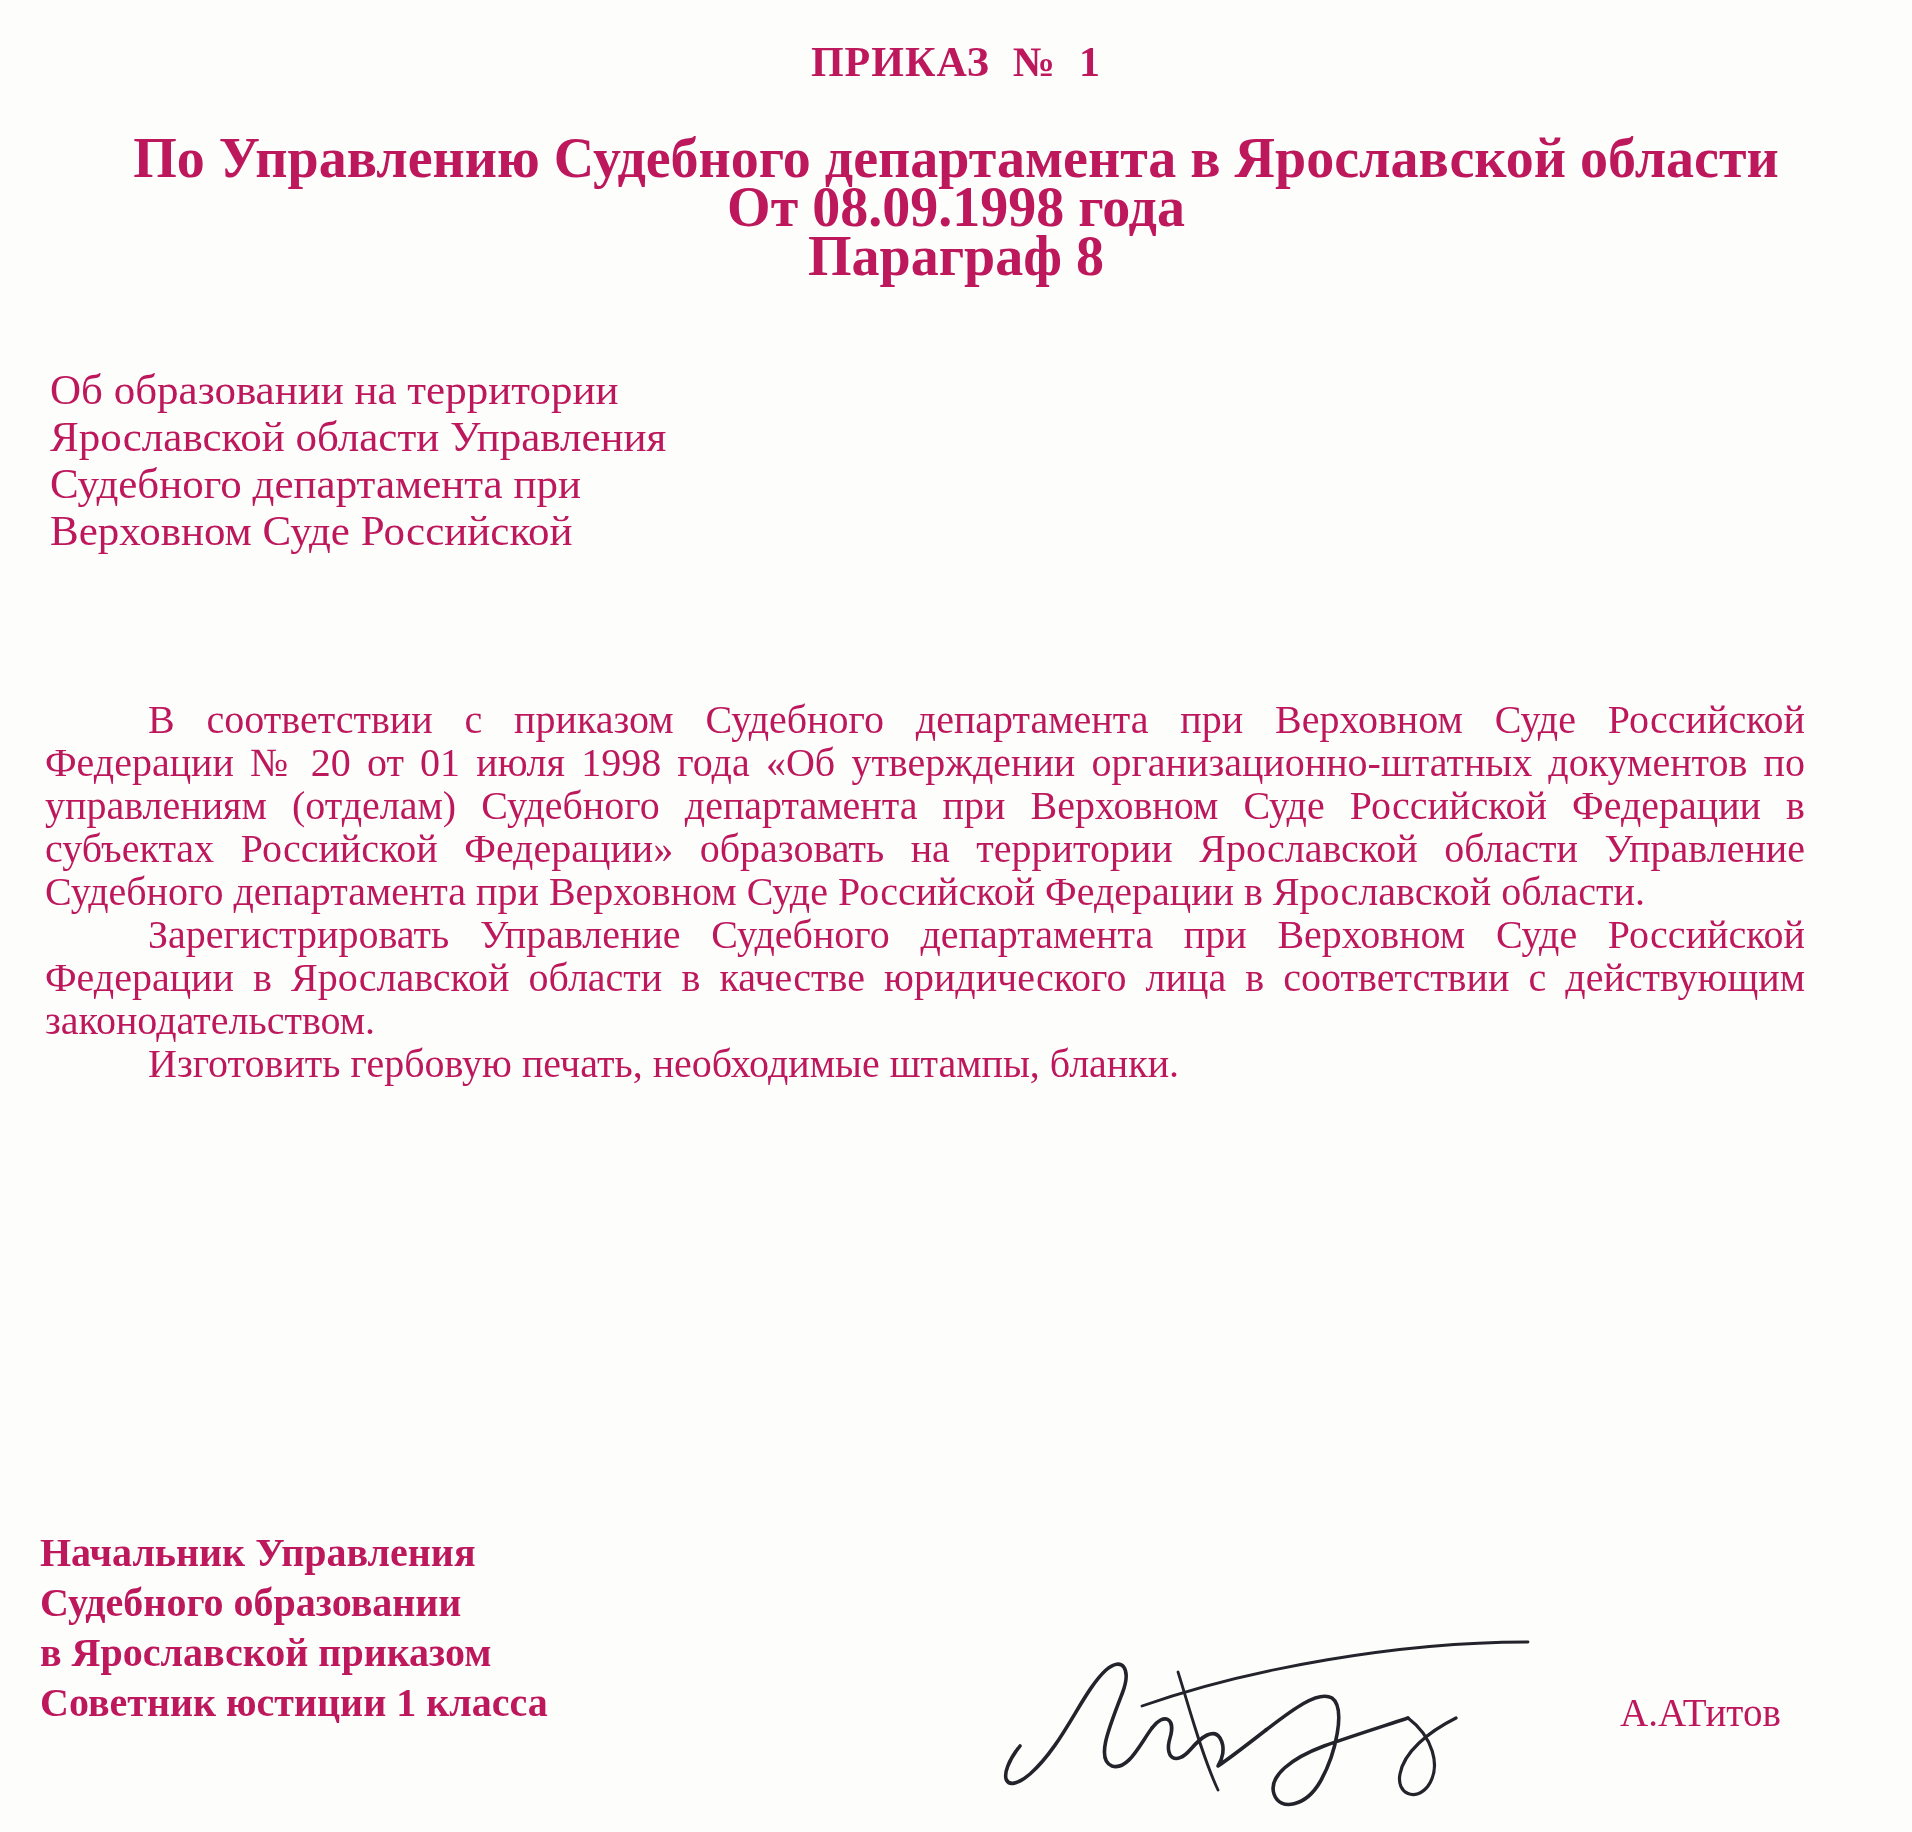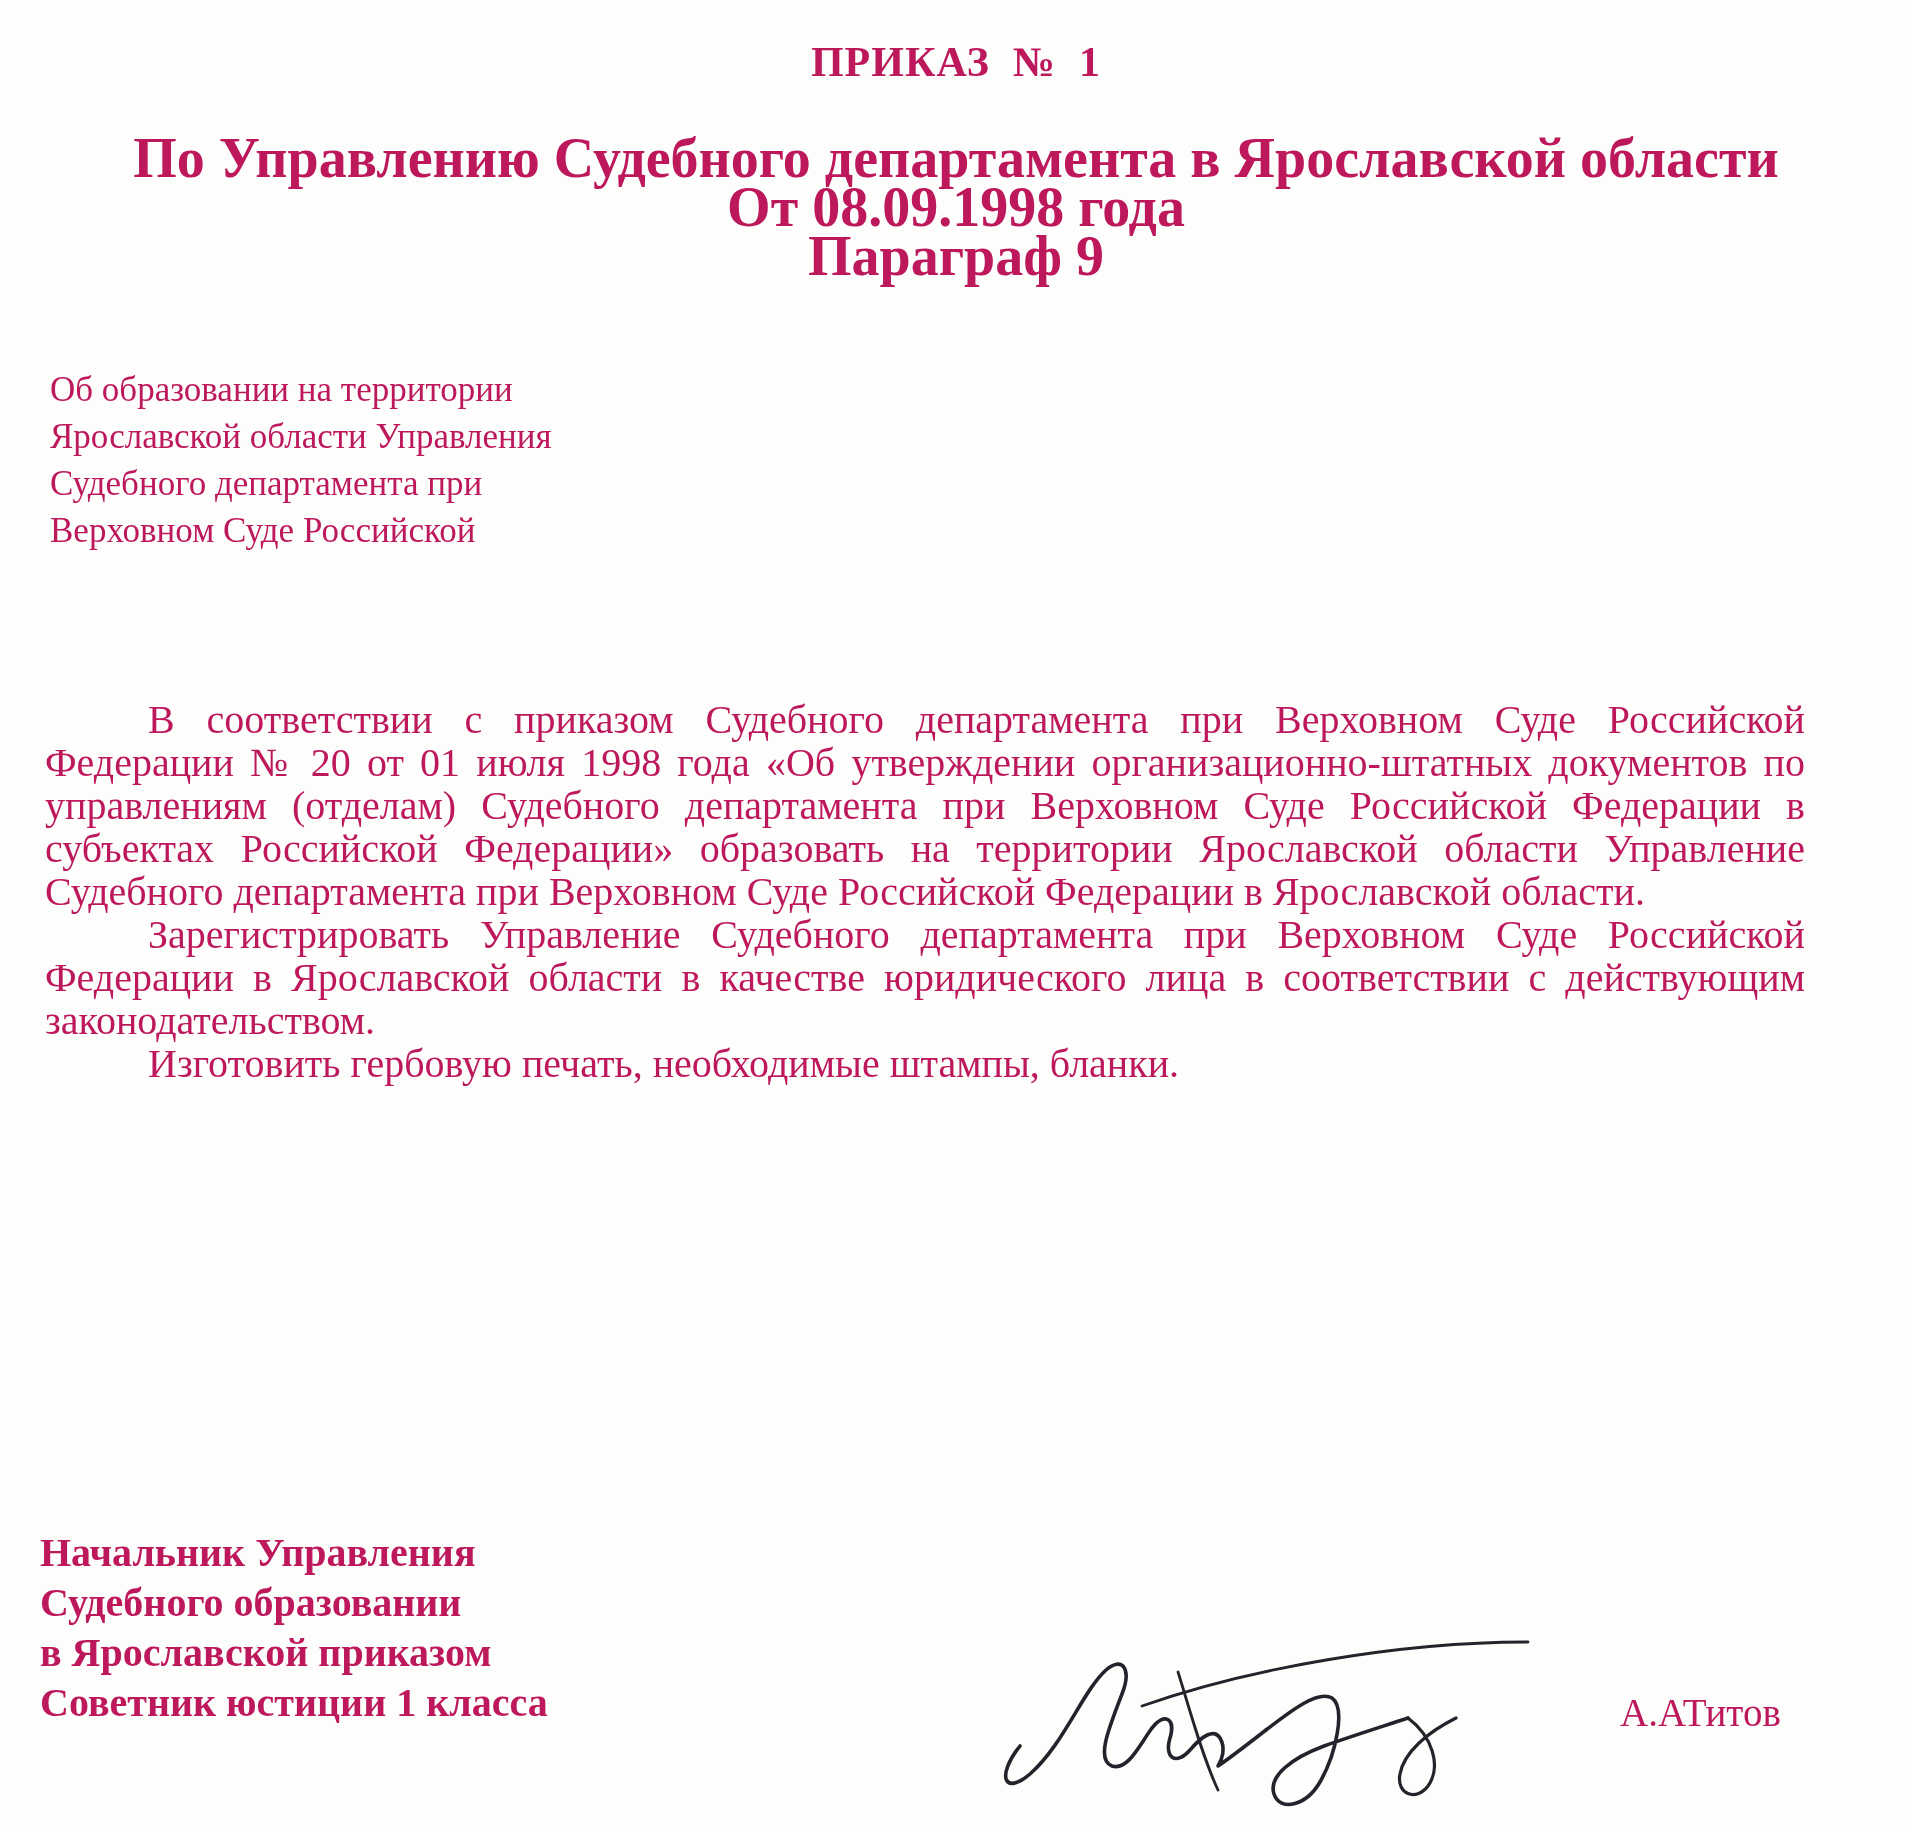--- a/index.html
+++ b/index.html
@@ -34,21 +34,21 @@
     right: 0;
     text-align: center;
     font-size: 56px;
     font-weight: 700;
     line-height: 49px;
   }
   .subject-block {
     position: absolute;
     top: 366px;
     left: 50px;
-    font-size: 35px;
+    font-size: 43px;
     font-weight: 400;
     line-height: 47px;
   }
   .body-block {
     position: absolute;
     top: 698px;
     left: 45px;
     width: 1760px;
     font-size: 40px;
     line-height: 43px;
@@ -89,21 +89,21 @@
 </head>
 <body>
 
 <div class="page">
 
   <div class="doc-title">ПРИКАЗ  №  1</div>
 
   <div class="doc-subtitle">
     <div>По Управлению Судебного департамента в Ярославской области</div>
     <div>От 08.09.1998 года</div>
-    <div>Параграф 9</div>
+    <div>Параграф 8</div>
   </div>
 
   <div class="subject-block">
     <div>Об образовании на территории</div>
     <div>Ярославской области Управления</div>
     <div>Судебного департамента при</div>
     <div>Верховном Суде Российской</div>
   </div>
 
   <div class="body-block">

